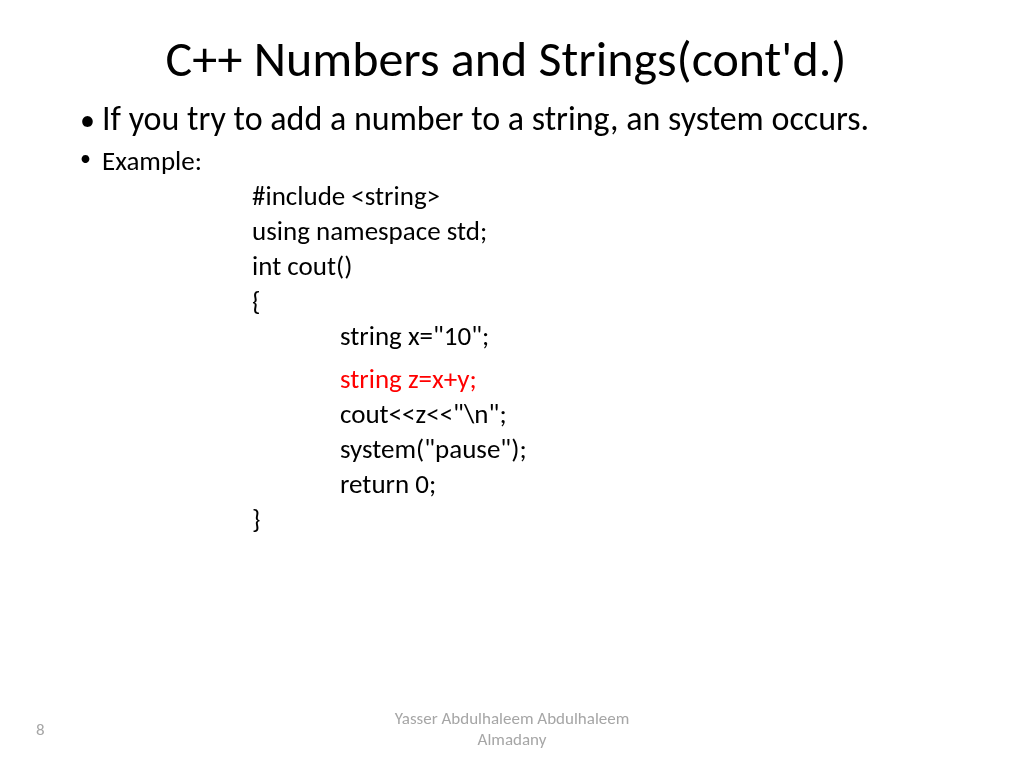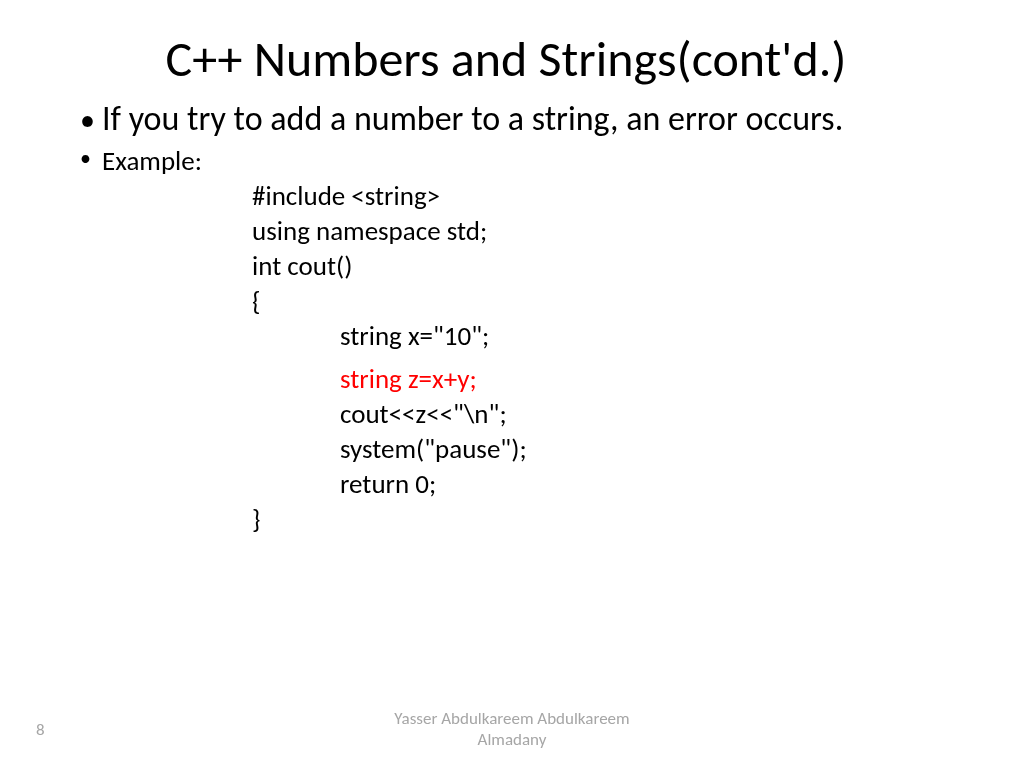--- a/index.html
+++ b/index.html
@@ -20,39 +20,39 @@
   .footer-page { position: absolute; left: 36px; bottom: 28px; font-size: 17px; color: #a6a6a6; }
 </style>
 </head>
 <body>
 
 <div class="slide">
 
   <h1 class="title">C++ Numbers and Strings(cont'd.)</h1>
 
   <ul class="bullets">
-    <li class="b1">If you try to add a number to a string, an error occurs.</li>
+    <li class="b1">If you try to add a number to a string, an system occurs.</li>
     <li class="b2">
       <span>Example:</span>
       <div class="code-block">
         <div>#include &lt;string&gt;</div>
         <div>using namespace std;</div>
         <div>int cout()</div>
         <div>{</div>
         <div class="code-inner">
           <div>string x="10";</div>
           <div class="red">string z=x+y;</div>
           <div>cout&lt;&lt;z&lt;&lt;"\n";</div>
           <div>system("pause");</div>
           <div>return 0;</div>
         </div>
         <div>}</div>
       </div>
     </li>
   </ul>
 
   <div class="footer-author">
-    <div>Yasser Abdulkareem Abdulkareem</div>
+    <div>Yasser Abdulhaleem Abdulhaleem</div>
     <div>Almadany</div>
   </div>
   <div class="footer-page">8</div>
 
 </div>
 
 </body></html>

